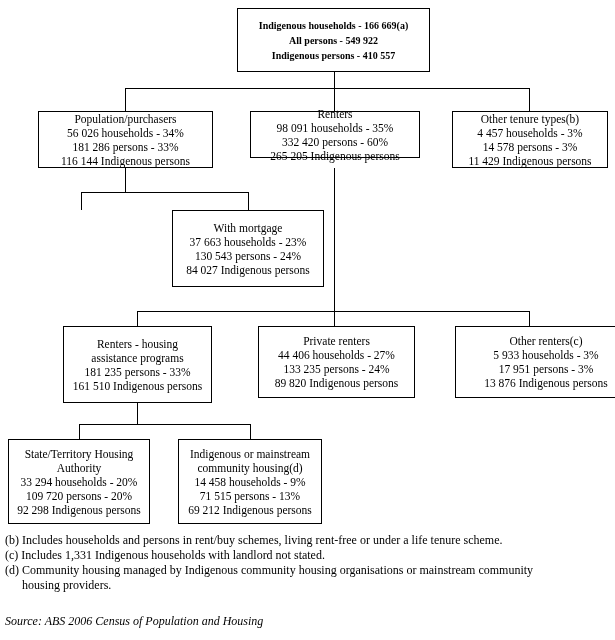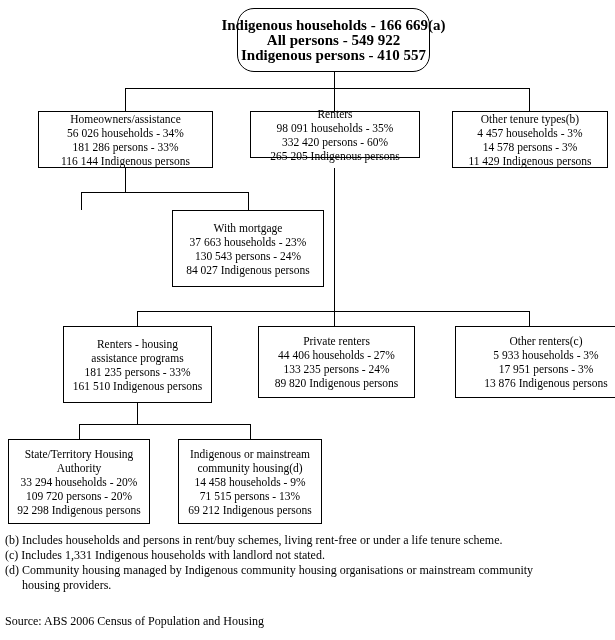--- a/index.html
+++ b/index.html
@@ -9,29 +9,29 @@
     font-family:"Liberation Serif","DejaVu Serif",serif;
   }
   .stage{position:absolute;left:0;top:0;width:615px;height:640px;}
   svg.connectors{position:absolute;left:0;top:0;width:615px;height:640px;}
   .node{
     position:absolute;box-sizing:border-box;
     border:1px solid #000;background:#fff;
     display:flex;flex-direction:column;justify-content:center;align-items:center;
     text-align:center;font-size:11.5px;line-height:14px;white-space:nowrap;
   }
-  .node.bold{font-weight:bold;font-size:15px;line-height:15px;border-radius:17px;}
+  .node.bold{font-weight:bold;font-size:10px;line-height:15px;}
   .notes{
     position:absolute;left:5px;top:533px;width:545px;
     font-size:12px;line-height:15px;
   }
   .notes p{margin:0;padding-left:17px;text-indent:-17px;}
   .source{
     position:absolute;left:5px;top:614px;width:600px;
-    font-size:12px;
+    font-size:12px;font-style:italic;
   }
 </style>
 </head>
 <body>
 
 <div class="stage">
 
   <svg class="connectors" viewBox="0 0 615 640" xmlns="http://www.w3.org/2000/svg">
     <g stroke="#000000" stroke-width="1" shape-rendering="crispEdges">
       <line x1="334.5" y1="72" x2="334.5" y2="111"></line>
@@ -53,21 +53,21 @@
     </g>
   </svg>
 
   <div class="node bold" style="left:237px;top:8px;width:193px;height:64px">
     <div>Indigenous households - 166 669(a)</div>
     <div>All persons - 549 922</div>
     <div>Indigenous persons - 410 557</div>
   </div>
 
   <div class="node" style="left:38px;top:111px;width:175px;height:57px">
-    <div>Homeowners/assistance</div>
+    <div>Population/purchasers</div>
     <div>56 026 households - 34%</div>
     <div>181 286 persons - 33%</div>
     <div>116 144 Indigenous persons</div>
   </div>
 
   <div class="node" style="left:250px;top:111px;width:170px;height:47px">
     <div>Renters</div>
     <div>98 091 households - 35%</div>
     <div>332 420 persons - 60%</div>
     <div>265 205 Indigenous persons</div>

